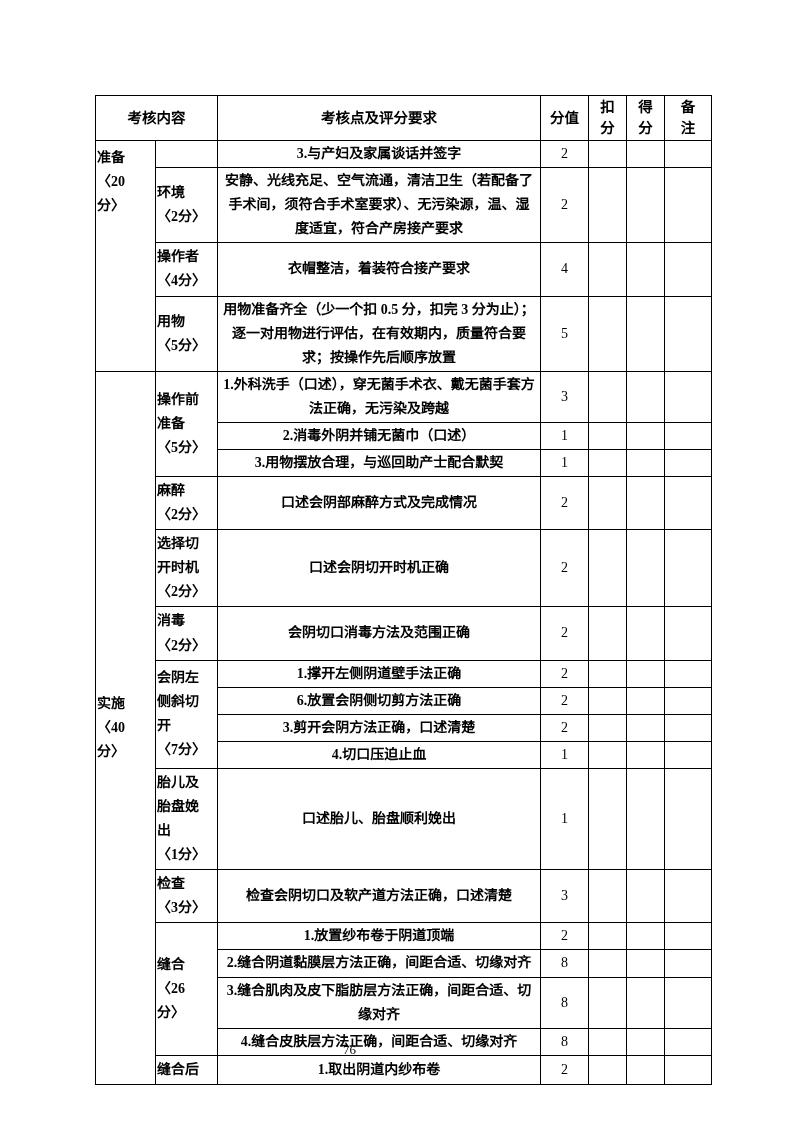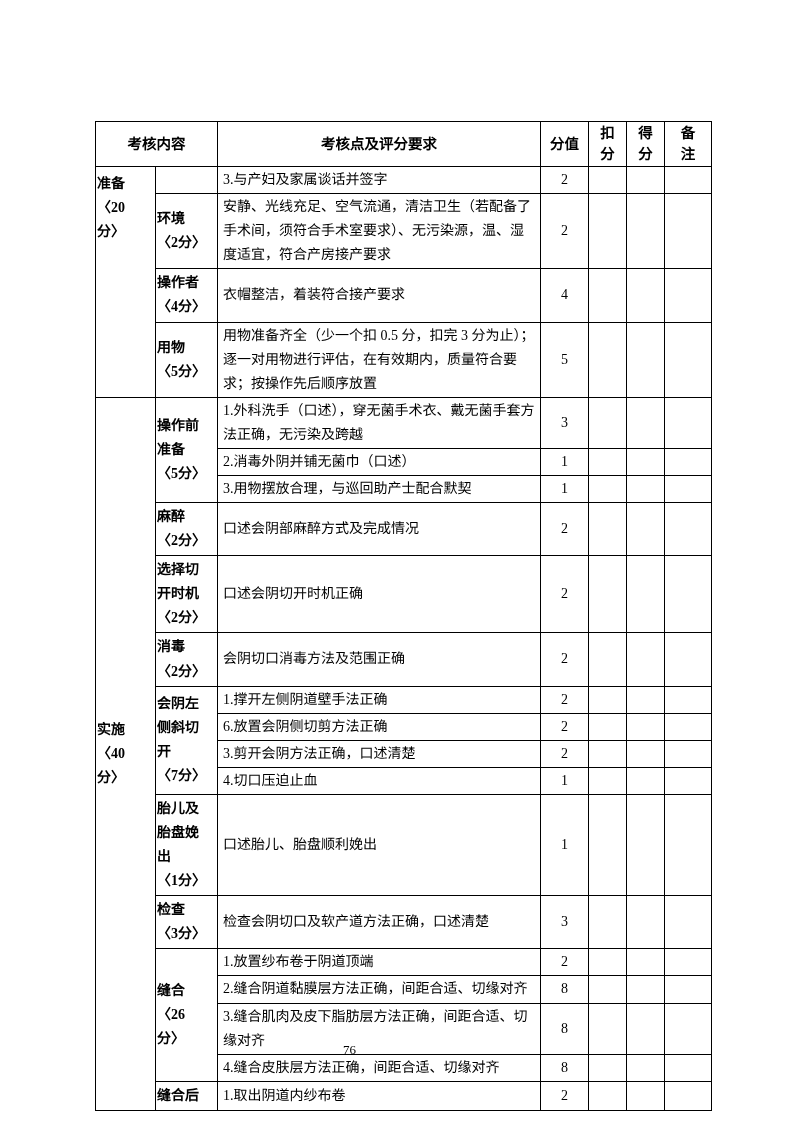--- a/index.html
+++ b/index.html
@@ -14,21 +14,20 @@
   .table-wrap {
     position: absolute;
     left: 95px;
     top: 95px;
   }
   table.assessment {
     border-collapse: collapse;
     table-layout: fixed;
     width: 616px;
     font-size: 14px;
-    margin-top: 26px;
   }
   table.assessment col.c-cat    { width: 60px; }
   table.assessment col.c-sub    { width: 62px; }
   table.assessment col.c-crit   { width: 323px; }
   table.assessment col.c-score  { width: 48px; }
   table.assessment col.c-deduct { width: 38px; }
   table.assessment col.c-gain   { width: 38px; }
   table.assessment col.c-remark { width: 47px; }
 
   table.assessment th,
@@ -51,23 +50,24 @@
     text-align: left;
     white-space: pre-line;
     line-height: 1.72;
     padding: 2px 1px;
   }
   td.cat.align-top {
     vertical-align: top;
     padding-top: 5px;
   }
   td.criteria {
-    text-align: left;
+    text-align: center;
     line-height: 1.72;
     padding: 1px 5px;
+    font-weight: bold;
   }
   td.score {
     text-align: center;
     line-height: 1.72;
     padding: 1px 2px;
   }
   td.blank { padding: 0; }
   tr.short td.criteria, tr.short td.score { height: 24px; }
   .page-number {
     position: absolute;

